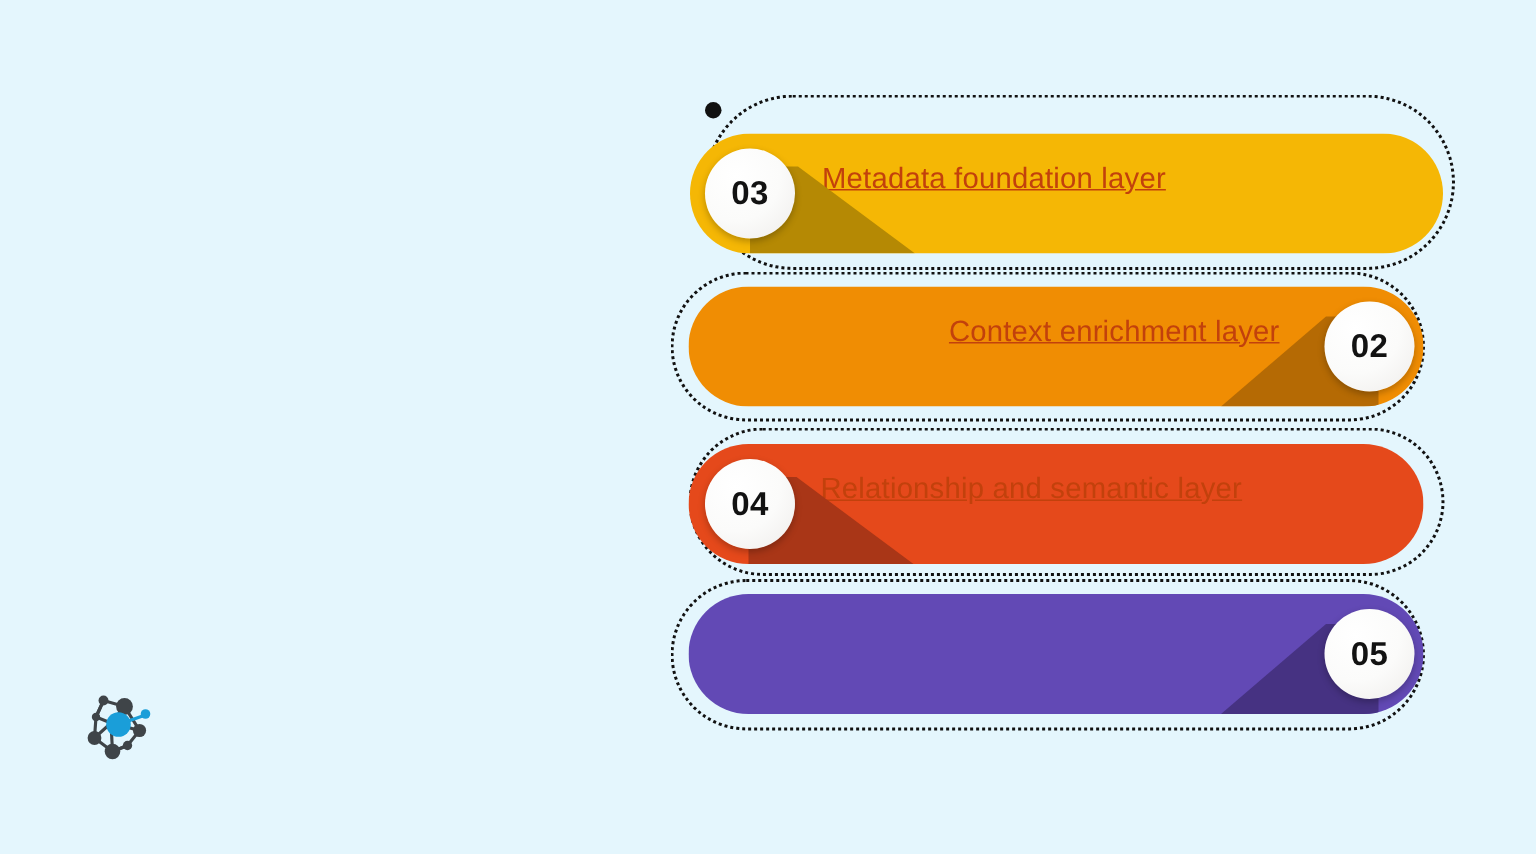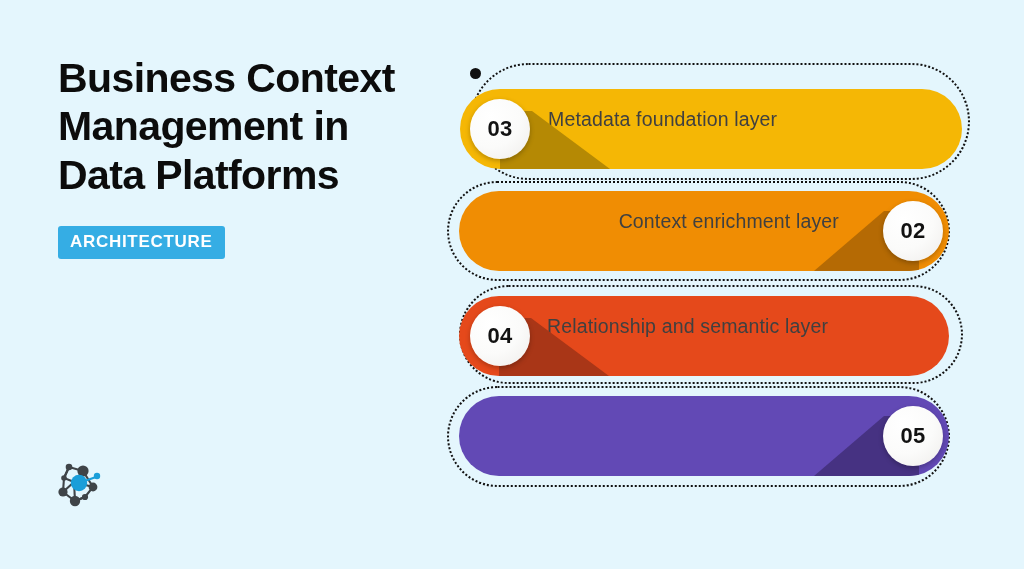--- a/index.html
+++ b/index.html
@@ -87,23 +87,24 @@
     position: absolute;
     inset: 0;
   }
   .bar-label {
     position: absolute;
     top: 0;
     height: 60px;
     display: flex;
     align-items: center;
     font-size: 19.5px;
-    color: #404040;
+    color: #c2410c;
     letter-spacing: 0.15px;
     white-space: nowrap;
+    text-decoration: underline;
   }
   .badge {
     position: absolute;
     width: 60px;
     height: 60px;
     border-radius: 50%;
     background: radial-gradient(circle at 34% 30%, #ffffff 0%, #fbfbfa 52%, #eeecea 100%);
     box-shadow: 0 2px 5px rgba(0,0,0,0.26);
     display: flex;
     align-items: center;
@@ -125,26 +126,20 @@
     border-radius: 50%;
     background: #111111;
     z-index: 6;
   }
 </style>
 </head>
 <body>
 
 <div id="canvas">
 
-  <div class="left-col">
-    <h1 class="title"><span>Business Context</span><br><span>Management in</span><br><span>Data Platforms</span></h1>
-    <div class="kicker-wrap">
-      <span class="kicker">ARCHITECTURE</span>
-    </div>
-  </div>
 
   <div class="logo">
     <svg viewBox="0 0 58 58" width="58" height="58" aria-hidden="true">
       <g stroke="#3f4448" stroke-width="2.1" fill="none">
         <path d="M17 11 L31 15 L22 26 L12 22 Z"></path>
         <path d="M12 22 L11 36 L22 26"></path>
         <path d="M11 36 L23 45 L33 41"></path>
         <path d="M23 45 L22 26"></path>
         <path d="M33 41 L41 31 L31 15"></path>
         <path d="M41 31 L22 26"></path>
@@ -183,21 +178,21 @@
       <div class="badge" style="left:470px;top:99px;">03</div>
     </div>
 
     <div class="row" style="left:0;top:0;">
       <div class="dots" style="left:447px;top:181px;width:503px;height:100px;"></div>
       <div class="bar" style="left:459px;top:191px;width:490px;">
         <div class="shade" style="background:#f08d03;"></div>
         <svg class="tail" width="490" height="80" viewBox="0 0 490 80" style="left:0;top:0;">
           <polygon points="425,20 460,20 460,80 355,80" fill="#b56a04"></polygon>
         </svg>
-        <div class="bar-label" style="right:110px;">Context enrichment layer</div>
+        <div class="bar-label" style="right:96px;">Context enrichment layer</div>
       </div>
       <div class="badge" style="left:883px;top:201px;">02</div>
     </div>
 
     <div class="row" style="left:0;top:0;">
       <div class="dots" style="left:459px;top:285px;width:504px;height:99px;"></div>
       <div class="bar" style="left:459px;top:296px;width:490px;">
         <div class="shade" style="background:#e5491b;"></div>
         <svg class="tail" width="490" height="80" viewBox="0 0 490 80" style="left:0;top:0;">
           <polygon points="40,22 72,22 150,80 40,80" fill="#a93617"></polygon>

